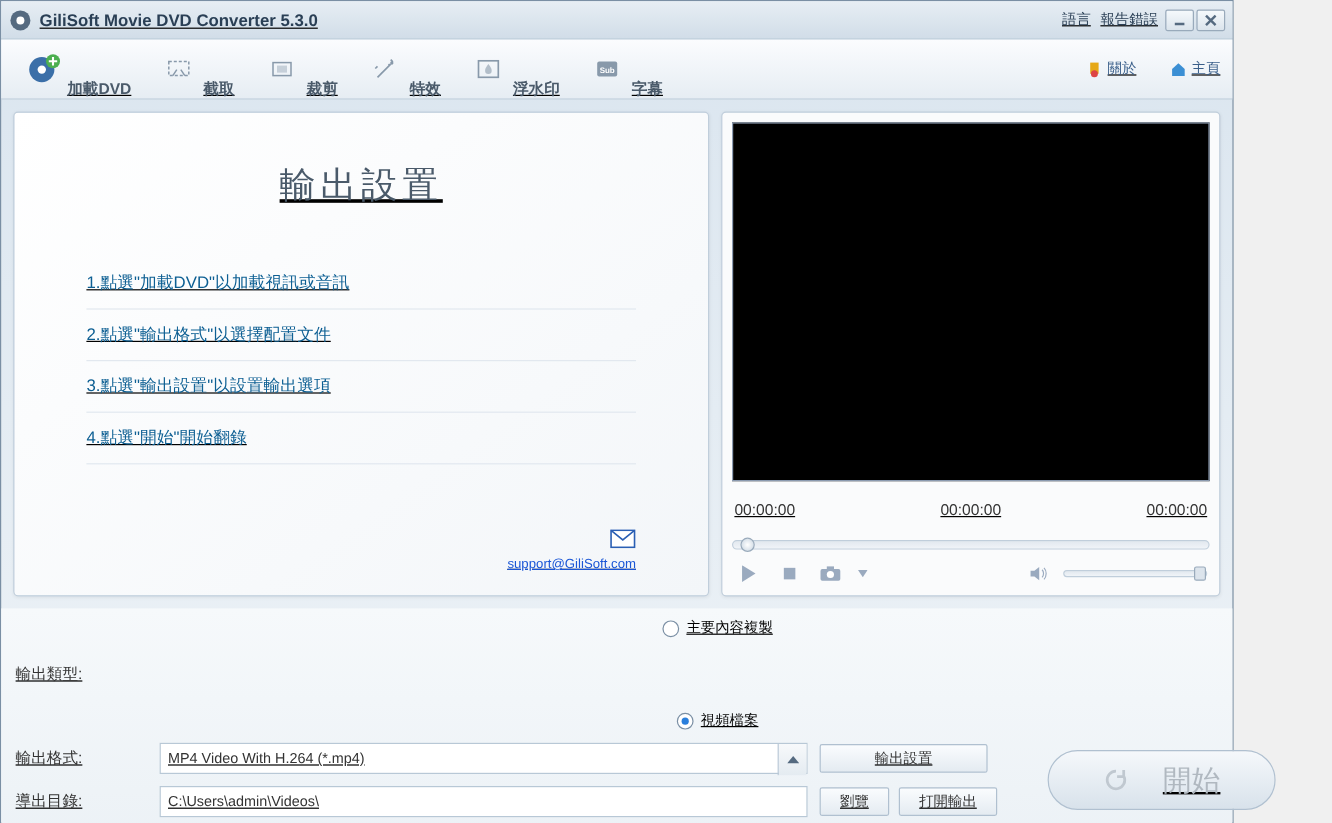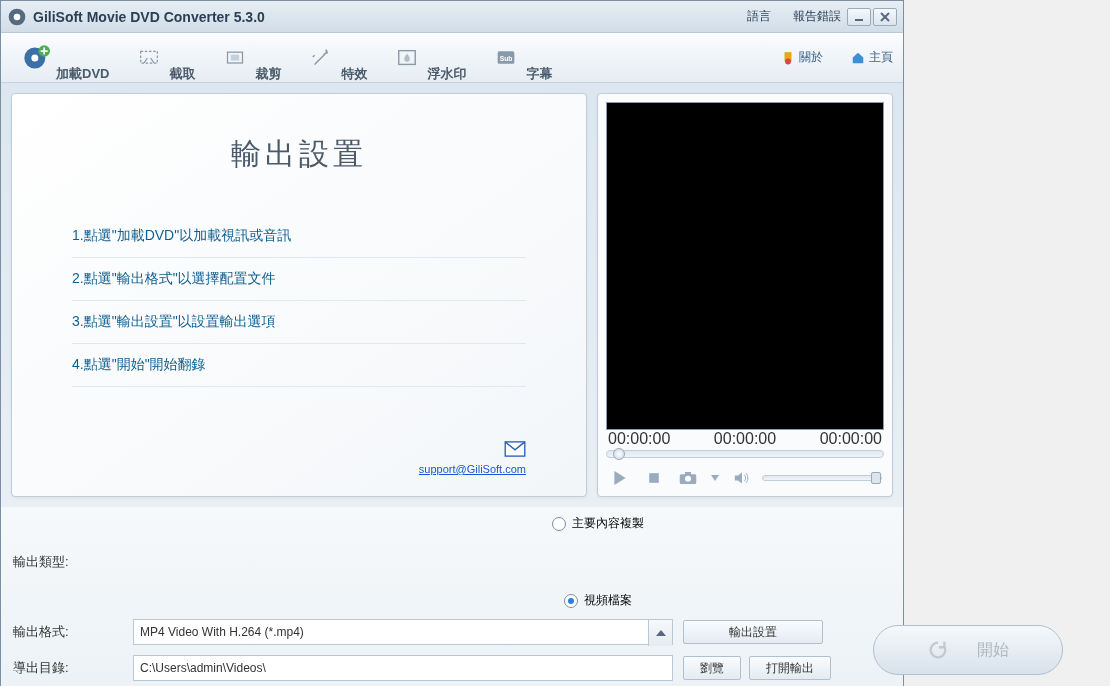--- a/index.html
+++ b/index.html
@@ -5,36 +5,37 @@
 * { box-sizing: border-box; margin: 0; padding: 0; }
 body {
   font-family: "Microsoft YaHei", "微軟正黑體", Arial, sans-serif;
   font-size: 12px;
   background: #f0f0f0;
   width: 1110px;
   height: 686px;
   overflow: hidden;
 }
 .window {
-  width: 904px;
+  width: 1028px;
   height: 686px;
   background: linear-gradient(to bottom, #dae5ef, #eef3f7);
   border: 1px solid #7a8fa4;
+  text-decoration: underline;
 }
 .titlebar {
   height: 32px;
   background: linear-gradient(to bottom, #e7eef4, #d1dde8);
   display: flex;
   align-items: center;
   padding: 0 6px;
   border-bottom: 1px solid #b8c8d6;
 }
 .titlebar .app-icon { width: 20px; height: 20px; margin-right: 6px; }
 .titlebar .title { font-weight: bold; color: #2a3f55; font-size: 14px; flex: 1; }
-.titlebar .tlinks { display: flex; gap: 22px; color: #2a3f55; font-size: 12px; margin-right: 6px; }
+.titlebar .tlinks { display: flex; gap: 8px; color: #2a3f55; font-size: 12px; margin-right: 6px; }
 .titlebar .tlinks span { cursor: pointer; }
 .titlebar .winbtns { display: flex; gap: 2px; }
 .winbtn {
   width: 24px; height: 18px; border: 1px solid #9ab; background: linear-gradient(#f5f9fc,#dbe4ec);
   display: flex; align-items: center; justify-content: center; cursor: pointer; border-radius: 2px;
 }
 .toolbar {
   height: 50px;
   background: linear-gradient(to bottom, #fbfcfe, #e6edf3);
   border-bottom: 1px solid #c5d2de;
@@ -87,22 +88,22 @@
 .support a { color: #1a56d6; font-size: 11px; text-decoration: underline; }
 .right-panel {
   flex: 1;
   display: flex; flex-direction: column; padding: 8px;
   background: #fafbfc;
 }
 .video-area {
   flex: 1; background: #000; border: 1px solid #8a9ab0;
 }
 .timestamps {
-  display: flex; justify-content: space-between; color: #333; font-size: 16px;
-  padding: 0 2px;
+  display: flex; justify-content: space-between; color: #333; font-size: 13px;
+  padding: 16px 2px;
 }
 .slider-track {
   height: 8px; background: linear-gradient(#e2e8ef,#f0f4f8); border: 1px solid #c0cedb; border-radius: 4px; position: relative; margin: 2px 0 6px 0;
 }
 .slider-thumb {
   position: absolute; left: 6px; top: -3px; width: 12px; height: 12px; border-radius: 50%; background: radial-gradient(#fff,#c7d4e0); border: 1px solid #9ab;
 }
 .player-controls {
   display: flex; align-items: center; gap: 10px; padding: 4px 2px 0 2px;
 }
@@ -136,21 +137,21 @@
   position: absolute; right: 0; top: 0; width: 24px; height: 26px; border-left: 1px solid #b8c8d6; display: flex; align-items: center; justify-content: center; background: linear-gradient(#f7f9fb,#e4ebf1); cursor: pointer;
 }
 .btns-right { display: flex; gap: 8px; }
 .smallbtn {
   height: 24px; padding: 0 16px; background: linear-gradient(#fafcfe,#e4ebf1); border: 1px solid #b0c0d0; color: #333; cursor: pointer; font-size: 12px; border-radius: 2px;
   display: flex; align-items: center;
 }
 .startbtn {
   width: 190px; height: 50px; border-radius: 25px; background: linear-gradient(to bottom, #f5f8fb, #d8e2eb);
   border: 1px solid #b0c0d0; display: flex; align-items: center; justify-content: center; gap: 28px;
-  color: #b0b8c0; font-size: 16px; cursor: pointer;
+  color: #b0b8c0; font-size: 24px; cursor: pointer;
   grid-row: 2 / span 2;
 }
 .startbtn .refresh-icon { width: 22px; height: 22px; color: #c0c8d0; }
 .checkbox-row { display: flex; align-items: center; gap: 6px; }
 .checkbox-box { width: 13px; height: 13px; border: 1px solid #7a8fa4; background: #fff; }
 </style>
 </head>
 <body>
 
 <div class="window">

